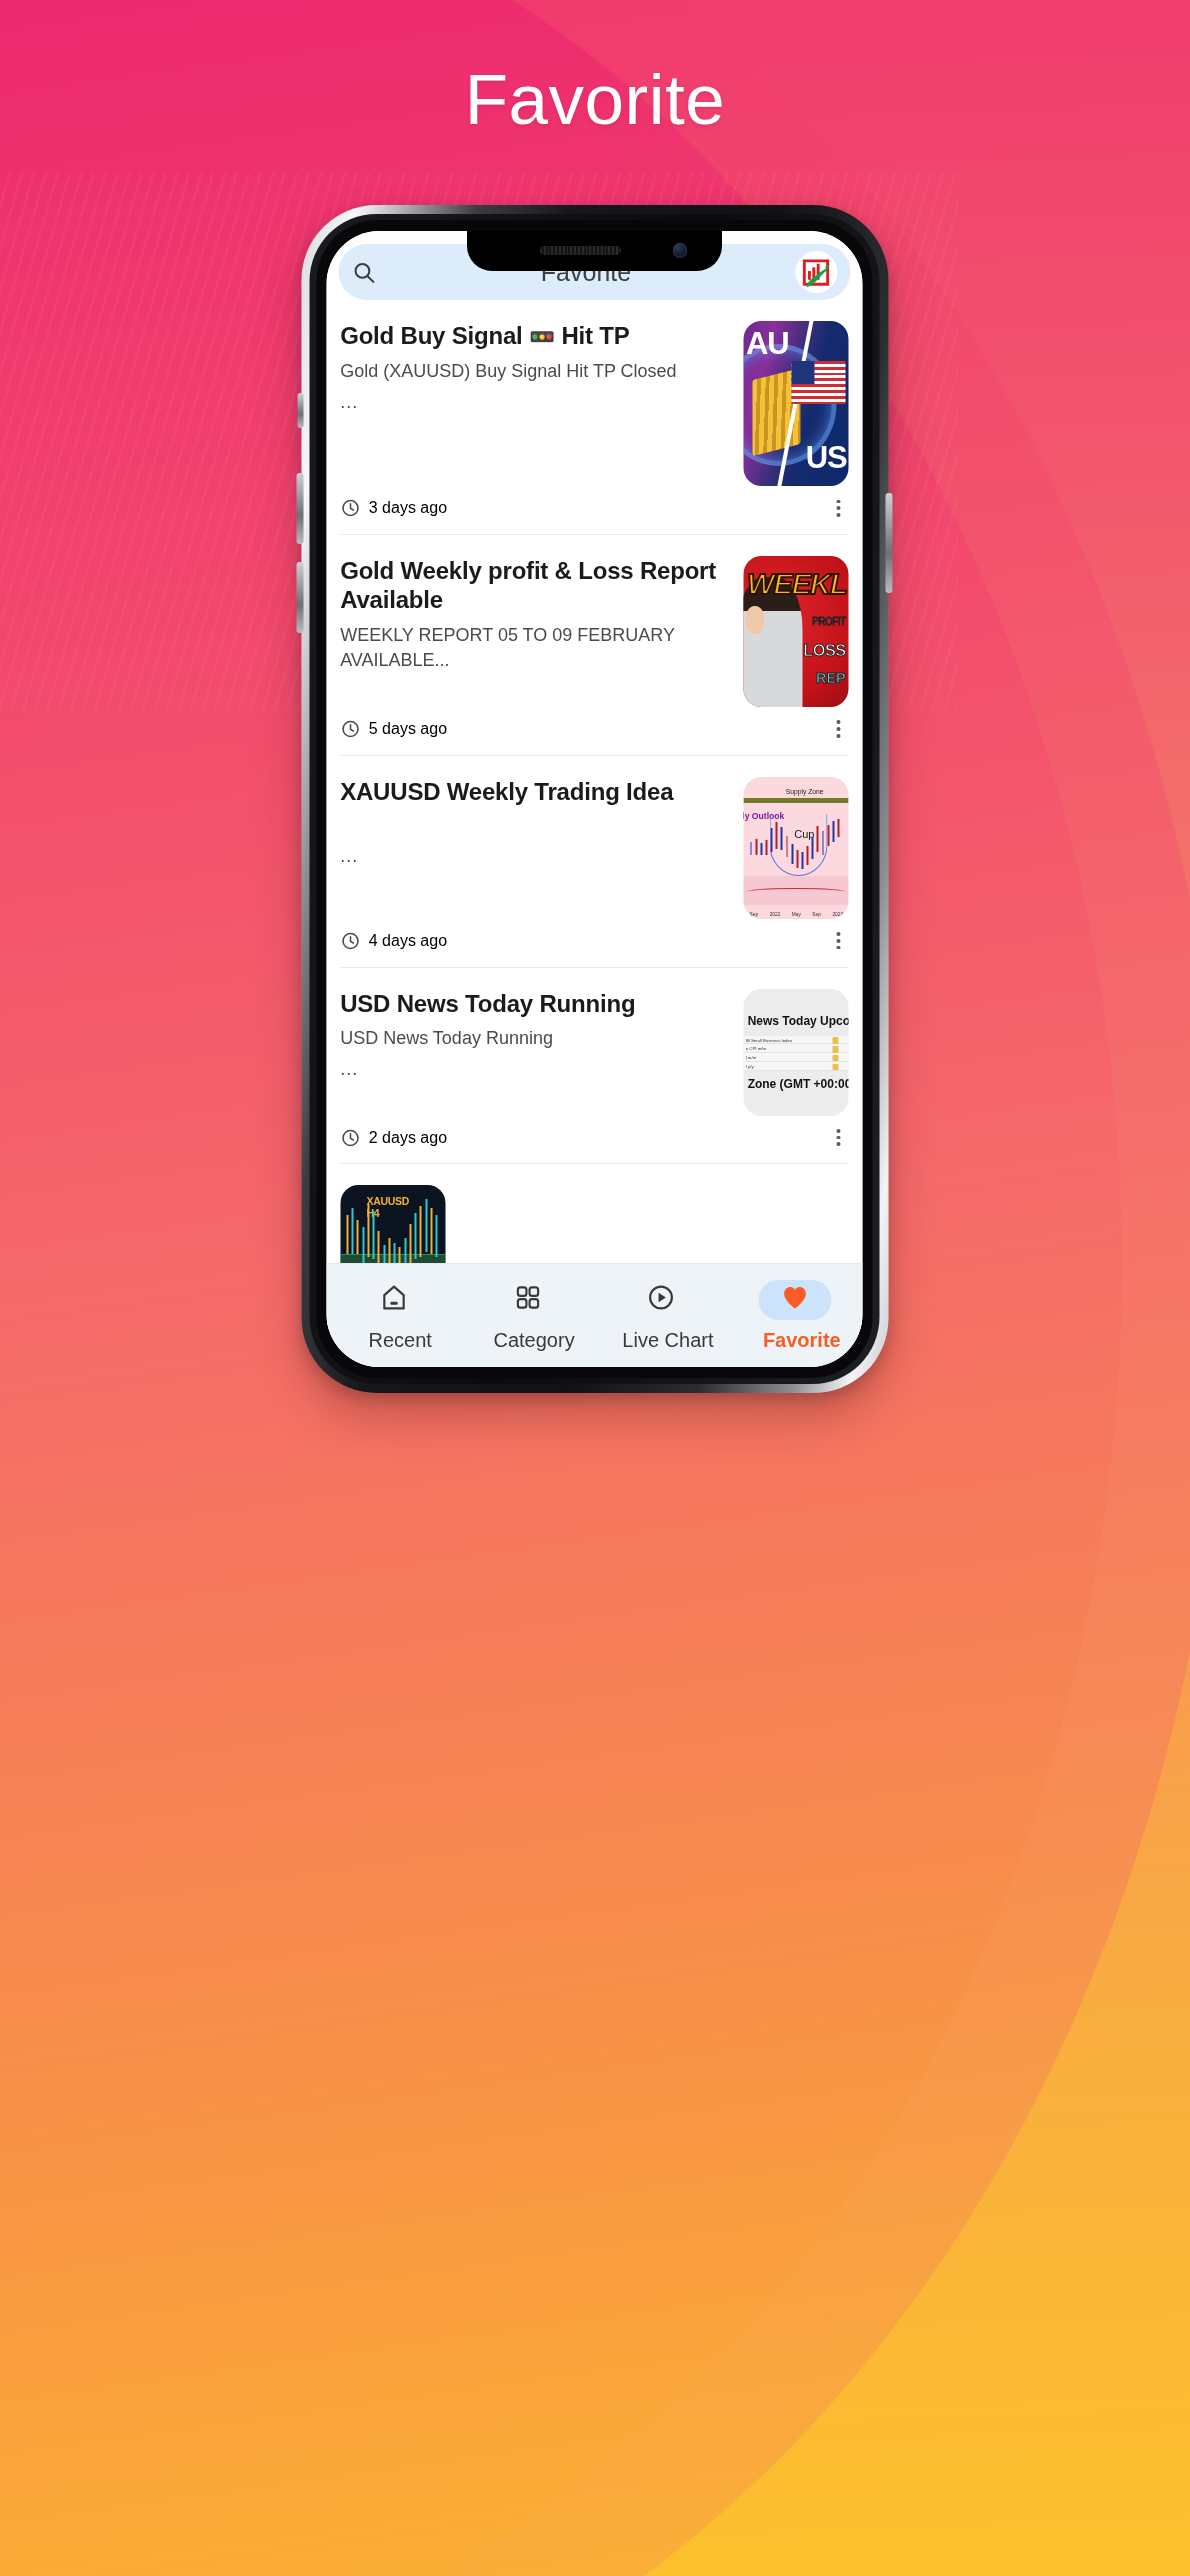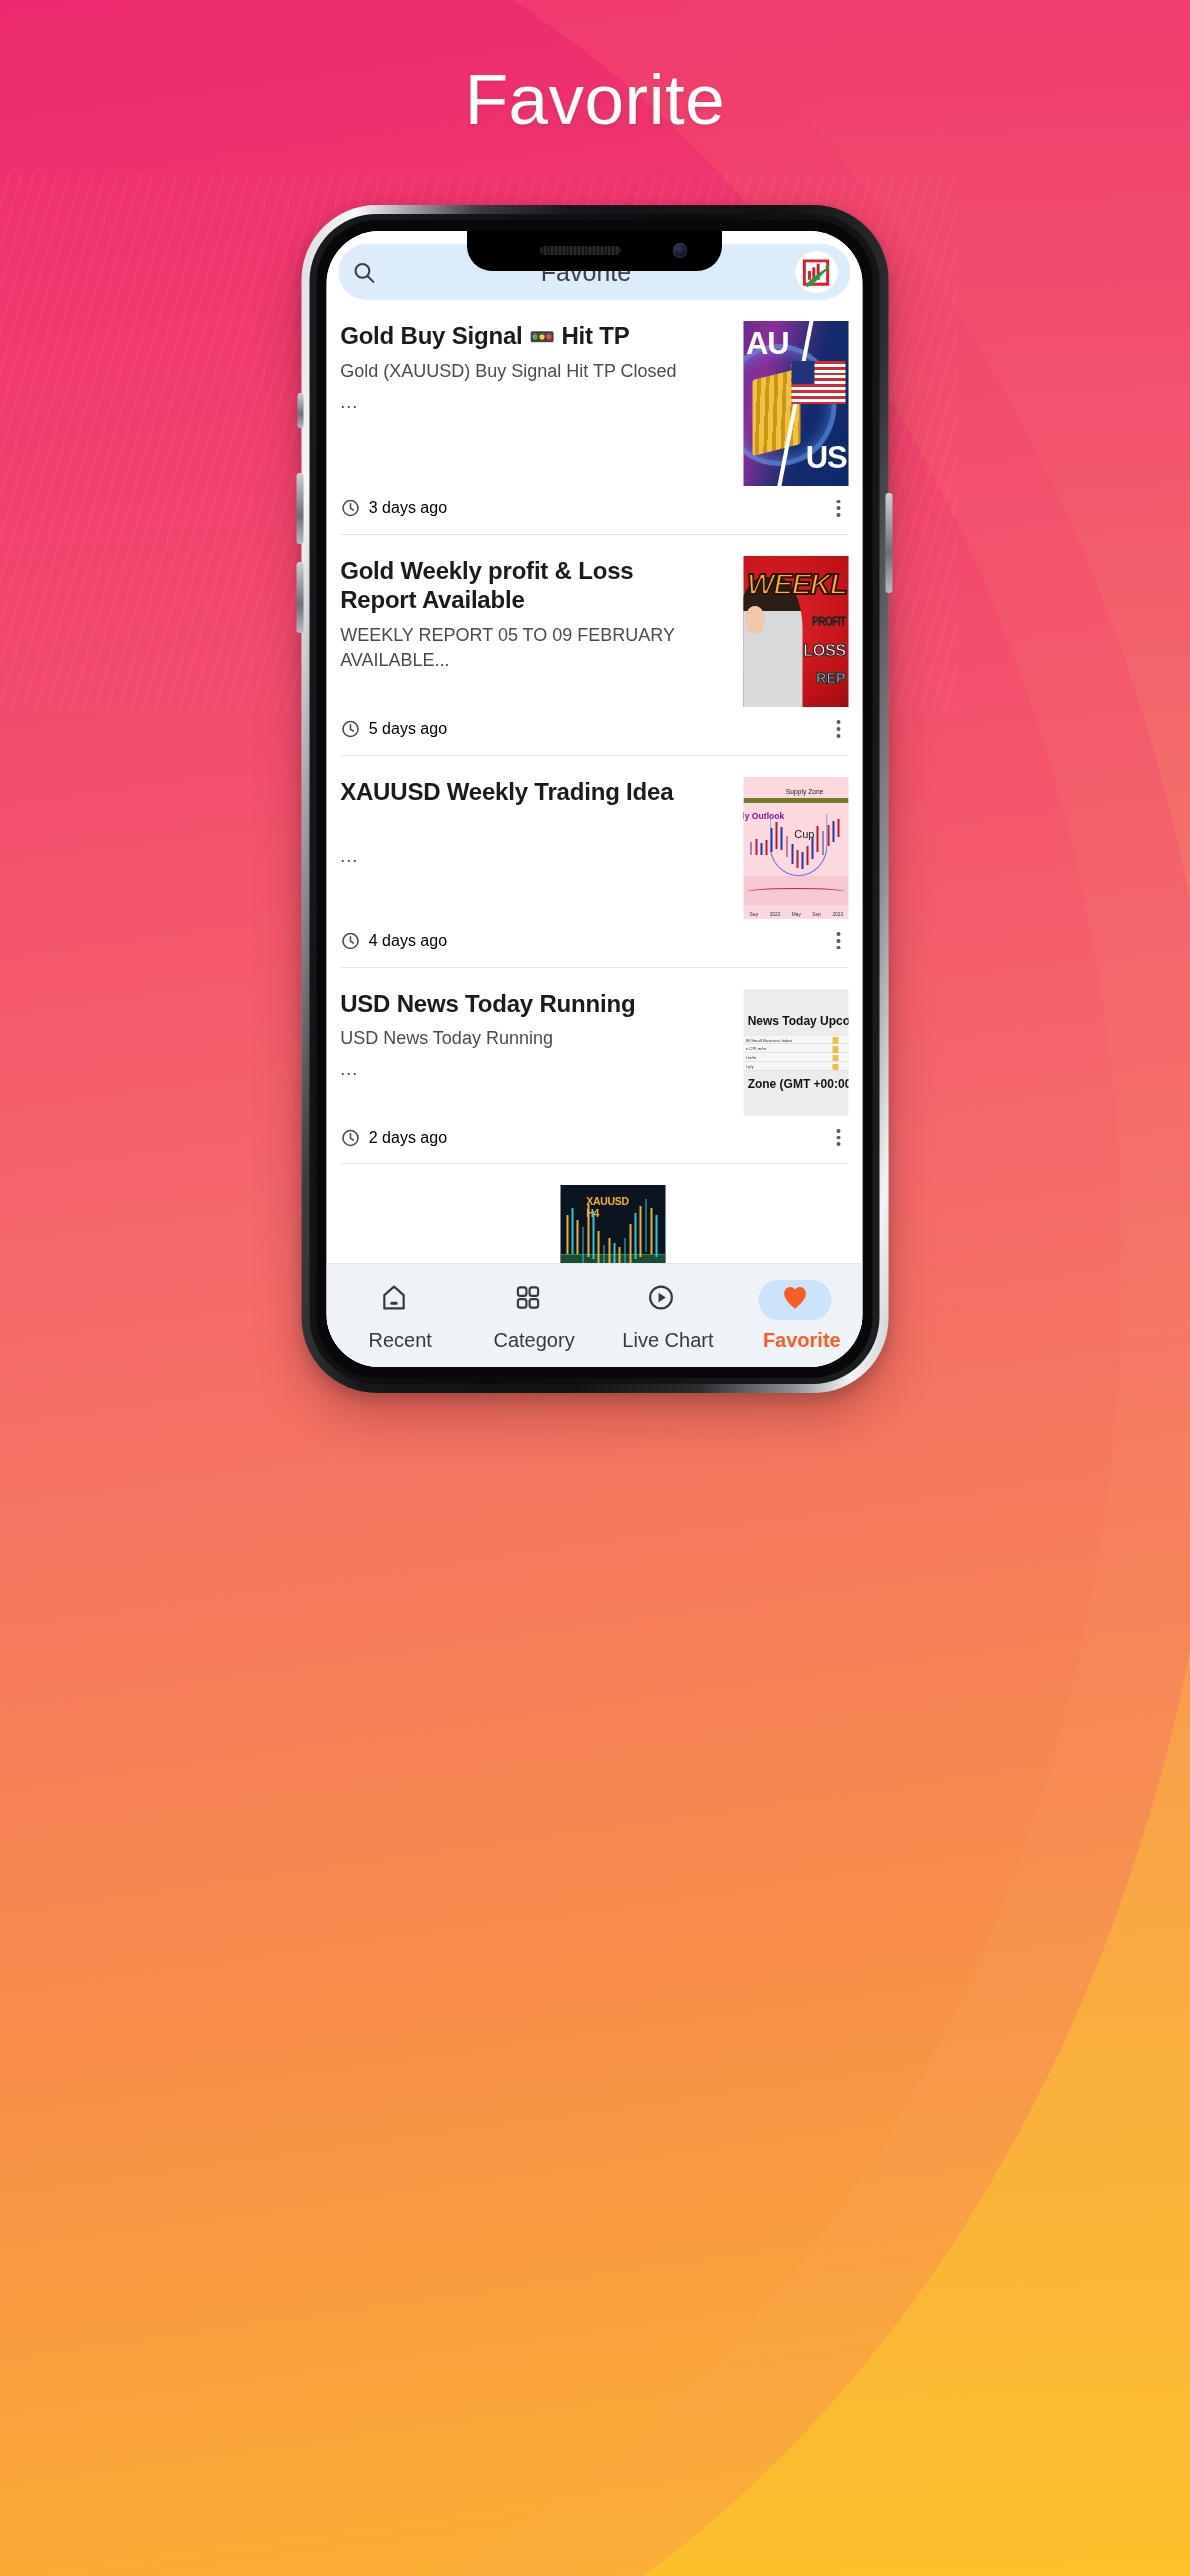--- a/index.html
+++ b/index.html
@@ -108,35 +108,35 @@
   }
 
   .list{
     flex:1 1 auto; overflow:hidden; position:relative;
     padding:0 13.4px;
   }
   .card{
     position:relative; padding:21px 0 0 0; border-bottom:1px solid #e8e8e8;
   }
   .card:last-child{ border-bottom:none; }
-  .card-top{ display:flex; gap:13.4px;justify-content:center; }
+  .card-top{ display:flex; gap:13.4px; }
   .card-text{ flex:1 1 auto; min-width:0; }
   .card-title{
     font-size:24px; font-weight:700; color:#1b1b1b; line-height:1.22;
     letter-spacing:-0.2px;
   }
   .card-title .emoji{ font-size:21px; }
   .card-desc{
     margin-top:8.6px; font-size:18px; color:#4b4b4b; line-height:1.38;
     white-space:pre-line;
   }
   .card-ellipsis{ margin-top:7.7px; font-size:18px; color:#4b4b4b; letter-spacing:1px; }
   .thumb{
-    flex:0 0 105px; width:105px; border-radius:0; overflow:hidden;
-    position:relative; background:#eee;margin-left:36px;
+    flex:0 0 105px; width:105px; border-radius:18px; overflow:hidden;
+    position:relative; background:#eee;
   }
   .card-bottom{
     display:flex; align-items:center; justify-content:space-between;
     padding:11.5px 0 15.3px 0;
   }
   .stamp{ display:flex; align-items:center; gap:8.6px; color:#000000; font-size:16px; }
   .clock-icon{ width:20px; height:20px; flex:0 0 20px; }
   .kebab{ width:21px; height:21px; display:flex; flex-direction:column; align-items:center; justify-content:space-between; padding:1.9px 0; }
   .kebab i{ width:3.8px; height:3.8px; border-radius:50%; background:#5a5a5a; display:block; }
 

